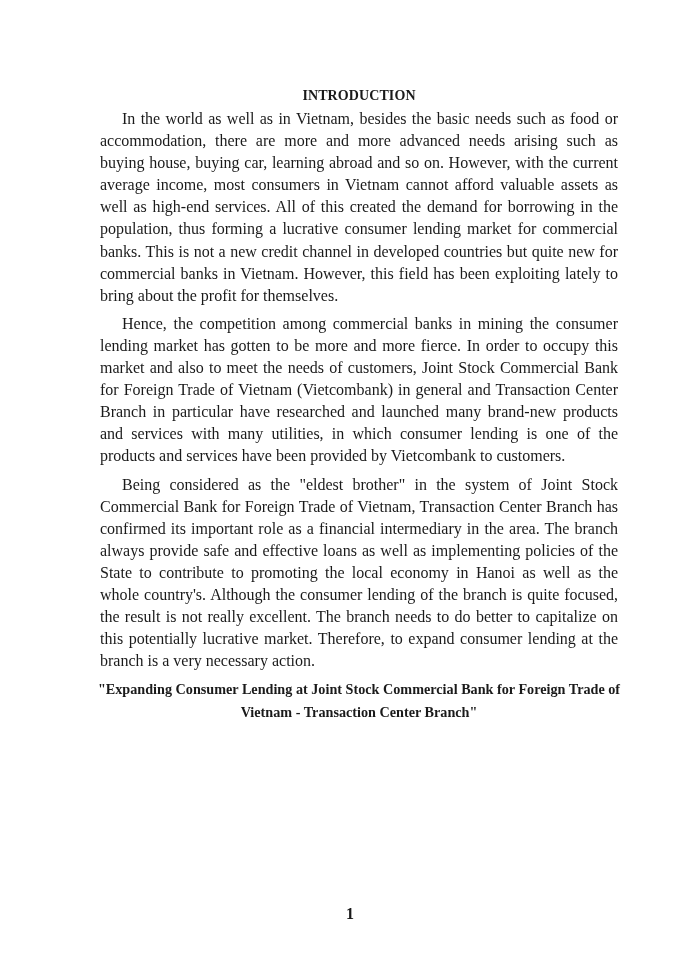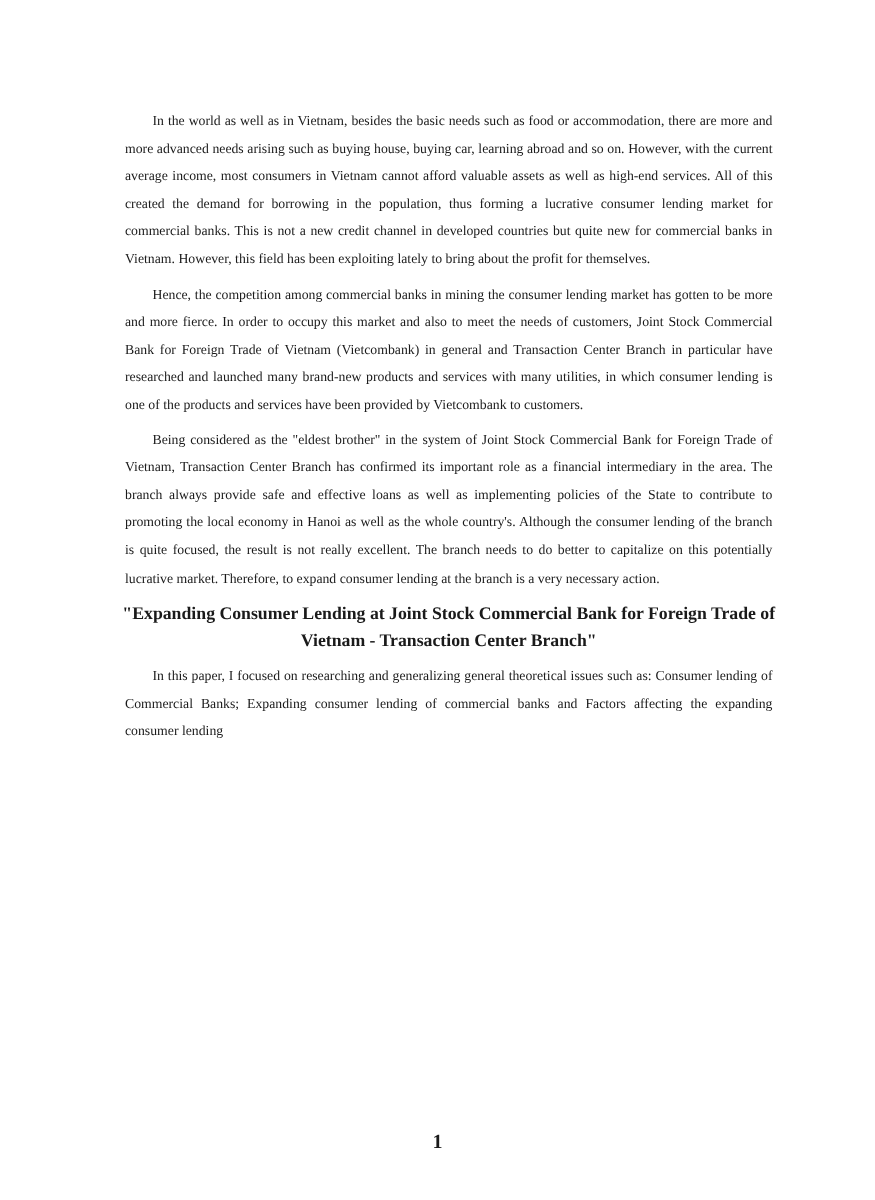--- a/index.html
+++ b/index.html
@@ -23,21 +23,21 @@
     }
     .heading {
       text-align: center;
       font-weight: bold;
       font-size: 14px;
       line-height: 20px;
       margin: 0 0 2px 0;
       letter-spacing: 0.1px;
     }
     .para {
-      font-size: 11px;
+      font-size: 16px;
       line-height: 22.1px;
       text-align: justify;
       text-indent: 22px;
       margin: 0 0 6px 0;
     }
     .topic {
       text-align: center;
       font-weight: bold;
       font-size: 14.2px;
       line-height: 22.5px;
@@ -51,23 +51,23 @@
       text-align: center;
       font-weight: bold;
       font-size: 16px;
       line-height: 20px;
     }
   </style>
 </head>
 <body>
 
 <div class="page">
+  <h1 class="heading">INTRODUCTION</h1>
 
   <p class="para">In the world as well as in Vietnam, besides the basic needs such as food or accommodation, there are more and more advanced needs arising such as buying house, buying car, learning abroad and so on. However, with the current average income, most consumers in Vietnam cannot afford valuable assets as well as high-end services. All of this created the demand for borrowing in the population, thus forming a lucrative consumer lending market for commercial banks. This is not a new credit channel in developed countries but quite new for commercial banks in Vietnam. However, this field has been exploiting lately to bring about the profit for themselves.</p>
   <p class="para">Hence, the competition among commercial banks in mining the consumer lending market has gotten to be more and more fierce. In order to occupy this market and also to meet the needs of customers, Joint Stock Commercial Bank for Foreign Trade of Vietnam (Vietcombank) in general and Transaction Center Branch in particular have researched and launched many brand-new products and services with many utilities, in which consumer lending is one of the products and services have been provided by Vietcombank to customers.</p>
   <p class="para">Being considered as the "eldest brother" in the system of Joint Stock Commercial Bank for Foreign Trade of Vietnam, Transaction Center Branch has confirmed its important role as a financial intermediary in the area. The branch always provide safe and effective loans as well as implementing policies of the State to contribute to promoting the local economy in Hanoi as well as the whole country's. Although the consumer lending of the branch is quite focused, the result is not really excellent. The branch needs to do better to capitalize on this potentially lucrative market. Therefore, to expand consumer lending at the branch is a very necessary action.</p>
 
   <p class="topic">"Expanding Consumer Lending at Joint Stock Commercial Bank for Foreign Trade of Vietnam - Transaction Center Branch"</p>
 
-  <p class="para">In this paper, I focused on researching and generalizing general theoretical issues such as: Consumer lending of Commercial Banks; Expanding consumer lending of commercial banks and Factors affecting the expanding consumer lending</p>
 </div>
 
 <div class="page-number">1</div>
 
 </body></html>

